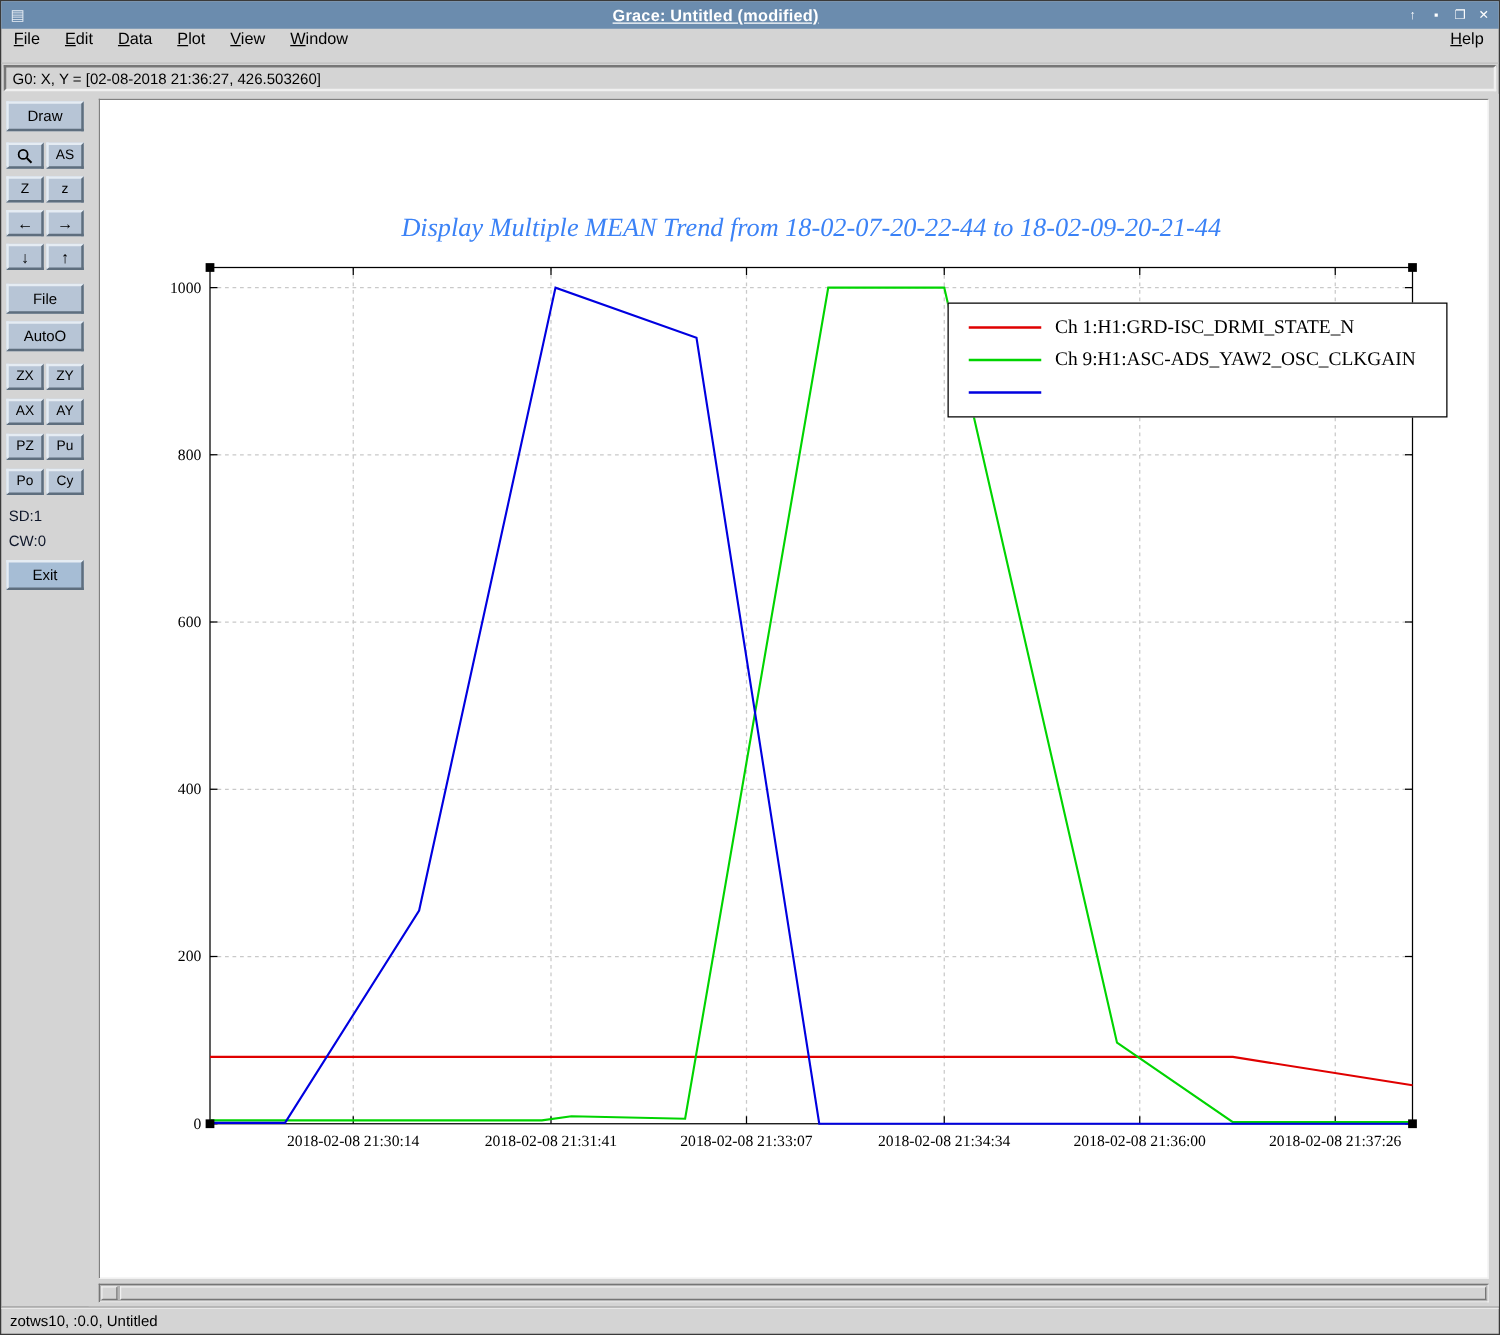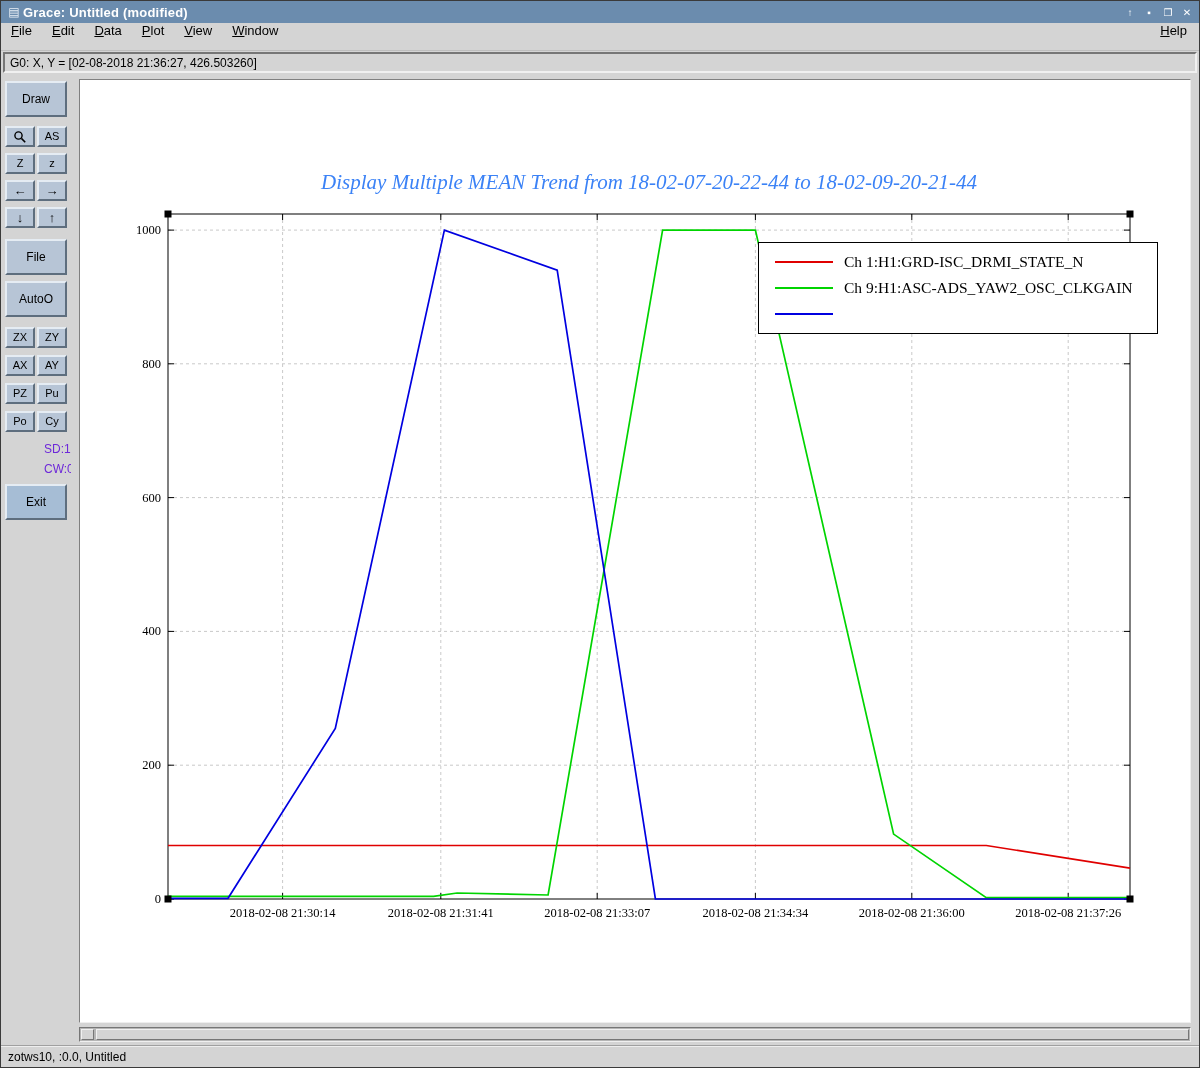--- a/index.html
+++ b/index.html
@@ -7,22 +7,22 @@
   body { font-family:"Liberation Sans", sans-serif; }
 
   .window { width:1200px; height:1068px; display:flex; flex-direction:column;
             background:#d4d4d4; border:1px solid #3a3a3a; position:relative; }
 
   
   .titlebar { height:22px; background:#6b8cae; color:#fff; display:flex;
               align-items:center; padding:0 4px; flex:0 0 auto; }
   .tb-menu-btn { width:18px; height:16px; display:flex; align-items:center;
                  justify-content:center; font-size:12px; color:#e8eef5; }
-  .tb-title { flex:1; text-align:left; font-weight:bold; font-size:13px;
-              letter-spacing:0.2px; }
+  .tb-title { flex:1; text-align:center; font-weight:bold; font-size:13px;
+              letter-spacing:0.2px;text-decoration:underline; }
   .tb-btns { display:flex; gap:3px; }
   .tb-btn { width:16px; height:16px; display:flex; align-items:center;
             justify-content:center; font-size:10px; color:#fff; }
 
   
   .menubar { height:28px; display:flex; align-items:flex-start; padding:0 10px;
              font-size:13px; color:#000; flex:0 0 auto;
              border-bottom:1px solid #bdbdbd; }
   .menu-item { display:inline-block; margin-right:20px; }
   .menu-item::first-letter { text-decoration:underline; }
@@ -36,25 +36,25 @@
 
   
   .main { flex:1 1 auto; display:flex; min-height:0; }
 
   
   .toolbar { width:70px; flex:0 0 70px; padding:0 4px; }
   .btn { background:#b7c5d6; color:#000; text-align:center;
          border:2px solid; border-color:#e5ecf3 #5e6e7e #5e6e7e #e5ecf3;
          font-size:11px; line-height:15px; cursor:default;
          display:flex; align-items:center; justify-content:center; }
-  .btn-wide { width:62px; height:36px; font-size:12px; }
+  .btn-wide { width:62px; height:24px; font-size:12px; }
   .btn-row { display:flex; gap:2px; width:62px; }
   .btn-sm { width:30px; height:21px; }
   .arrow { font-size:13px; }
-  .tb-label { font-size:12px; color:#6d28d9; padding-left:2px; height:16px;margin-left:37px; }
+  .tb-label { font-size:12px; color:#0f172a; padding-left:2px; height:16px; }
   .btn-exit { background:#a6bdd5; }
   .mt6{margin-top:6px} .mt7{margin-top:7px} .mt9{margin-top:9px}
   .mt10{margin-top:10px} .mt11{margin-top:11px} .mt4{margin-top:4px}
 
   
   .canvas-area { position:relative; flex:1 1 auto; background:#d4d4d4; }
   .canvas { position:absolute; left:8px; top:4px; width:1112px; height:944px;
             background:#ffffff;
             border:1px solid; border-color:#808080 #eeeeee #eeeeee #808080; }
   .chart-title { position:absolute; left:88px; width:962px; top:90px;

